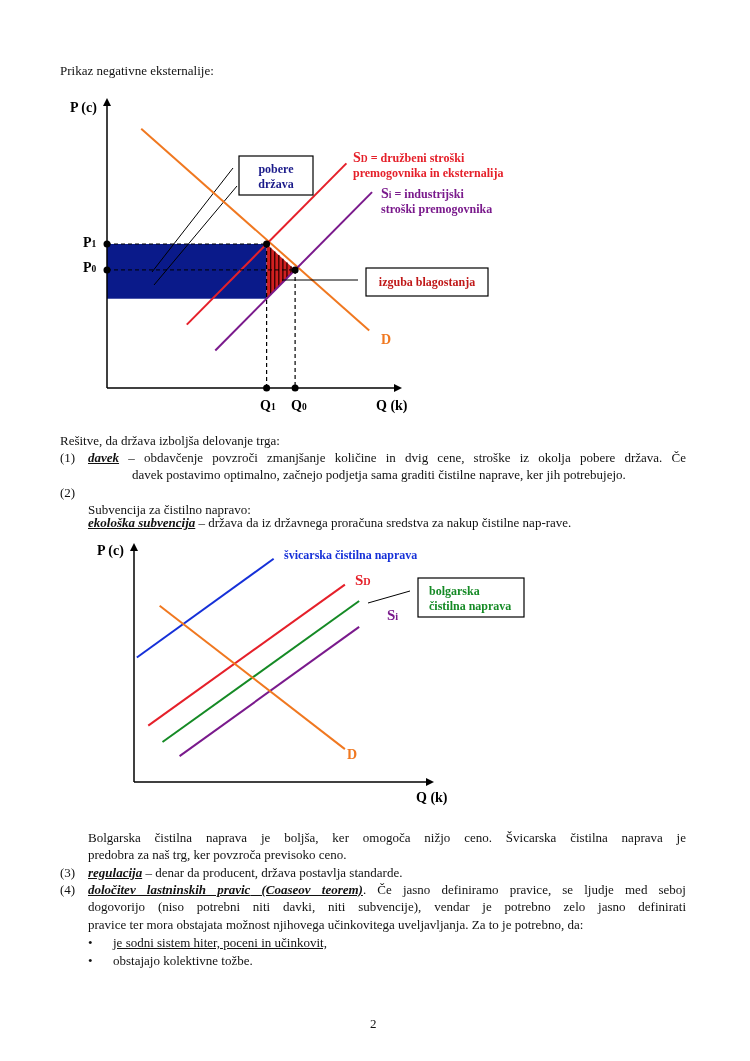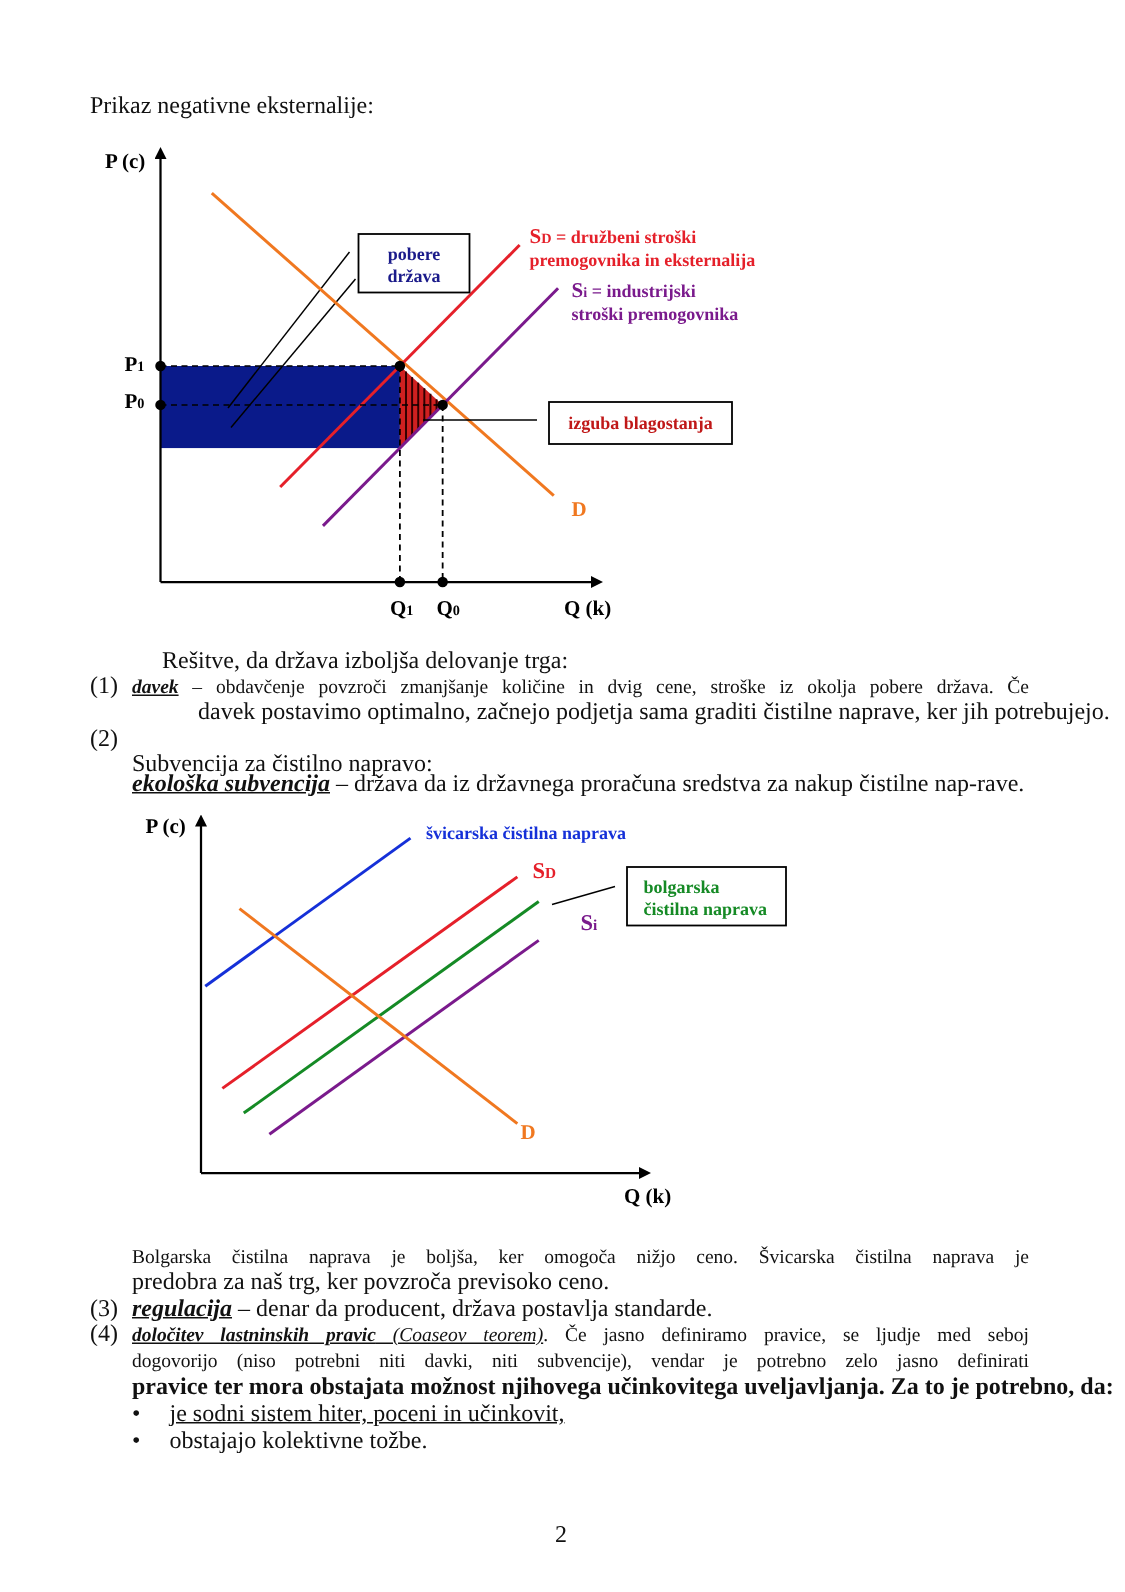--- a/index.html
+++ b/index.html
@@ -1,18 +1,18 @@
 <!DOCTYPE html>
 <html><head>
 <meta charset="utf-8">
 <style>
   html, body { margin: 0; padding: 0; background: #ffffff; }
   body { width: 750px; height: 1061px; position: relative; overflow: hidden;
          font-family: "Liberation Serif", "DejaVu Serif", serif; color: #111; }
-  .txt { position: absolute; font-size: 16px; line-height: 18px; white-space: nowrap; }
+  .txt { position: absolute; font-size: 13px; line-height: 18px; white-space: nowrap; }
   .para { position: absolute; font-size: 13px; line-height: 17.5px; }
   .just { text-align: justify; text-align-last: justify; }
   .kw { font-weight: bold; font-style: italic; text-decoration: underline; }
   svg text { font-family: "Liberation Serif", "DejaVu Serif", serif; font-weight: bold; }
   .num { position: absolute; left: 60px; }
 </style>
 </head>
 <body>
 
 <div class="txt" style="left:60px; top:62px;">Prikaz negativne eksternalije:</div>
@@ -68,21 +68,21 @@
       <text x="381" y="198" fill="#7a1a8c" font-size="14"><tspan>S</tspan><tspan font-size="9.520000000000001">i</tspan><tspan font-size="12.04"> = industrijski</tspan></text>
       <text x="381" y="213" fill="#7a1a8c" font-size="12">stroški premogovnika</text>
       <rect x="239" y="156" width="74" height="39" fill="#fff" stroke="#000" stroke-width="1.2"></rect>
       <text x="276" y="173" fill="#1a1a8a" font-size="12" text-anchor="middle">pobere</text>
       <text x="276" y="188" fill="#1a1a8a" font-size="12" text-anchor="middle">država</text>
       <rect x="366" y="268" width="122" height="28" fill="#fff" stroke="#000" stroke-width="1.2"></rect>
       <text x="427" y="286" fill="#c01818" font-size="12" text-anchor="middle">izguba blagostanja</text>
     </g>
 </svg>
 
-<div class="txt" style="left:60px; top:432px;margin-left:48px;">Rešitve, da država izboljša delovanje trga:</div>
+<div class="txt" style="left:60px; top:432px;">Rešitve, da država izboljša delovanje trga:</div>
 
 <div class="txt num" style="top:449px;">(1)</div>
 <div class="para just" style="left:88px; top:449px; width:598px;"><span class="kw">davek</span><span> – obdavčenje povzroči zmanjšanje količine in dvig cene, stroške iz okolja pobere država. Če</span></div>
 <div class="txt" style="left:88px; top:466px;margin-left:44px;">davek postavimo optimalno, začnejo podjetja sama graditi čistilne naprave, ker jih potrebujejo.</div>
 
 <div class="txt num" style="top:484px;">(2)</div>
 <div class="txt" style="left:88px; top:484px;margin-top:30px;"><span class="kw">ekološka subvencija</span><span> – država da iz državnega proračuna sredstva za nakup čistilne nap-rave.</span></div>
 <div class="txt" style="left:88px; top:501px;">Subvencija za čistilno napravo:</div>
 
 <svg id="chart2" width="750" height="300" viewBox="0 530 750 300" style="position:absolute; left:0; top:530px;">
@@ -116,22 +116,22 @@
     </g>
 </svg>
 
 <div class="para just" style="left:88px; top:829px; width:598px;">Bolgarska čistilna naprava je boljša, ker omogoča nižjo ceno. Švicarska čistilna naprava je</div>
 <div class="txt" style="left:88px; top:846px;">predobra za naš trg, ker povzroča previsoko ceno.</div>
 
 <div class="txt num" style="top:864px;">(3)</div>
 <div class="txt" style="left:88px; top:864px;"><span class="kw">regulacija</span><span> – denar da producent, država postavlja standarde.</span></div>
 
 <div class="txt num" style="top:881px;">(4)</div>
-<div class="para just" style="left:88px; top:881px; width:598px;"><span class="kw"><span>določitev lastninskih pravic</span><span style="font-weight:normal;"> (Coaseov teorem)</span></span><span>. Če jasno definiramo pravice, se ljudje med seboj</span></div>
+<div class="para just" style="left:88px; top:881px; width:598px;"><span class="kw"><span>določitev lastninskih pravic</span><span style="font-weight:bold;"> (Coaseov teorem)</span></span><span>. Če jasno definiramo pravice, se ljudje med seboj</span></div>
 <div class="para just" style="left:88px; top:898px; width:598px;">dogovorijo (niso potrebni niti davki, niti subvencije), vendar je potrebno zelo jasno definirati</div>
-<div class="txt" style="left:88px; top:916px;font-weight:bold;">pravice ter mora obstajata možnost njihovega učinkovitega uveljavljanja. Za to je potrebno, da:</div>
+<div class="txt" style="left:88px; top:916px;">pravice ter mora obstajata možnost njihovega učinkovitega uveljavljanja. Za to je potrebno, da:</div>
 
 <div class="txt" style="left:88px; top:934px;">•</div>
 <div class="txt" style="left:113px; top:934px;text-decoration:underline;">je sodni sistem hiter, poceni in učinkovit,</div>
 <div class="txt" style="left:88px; top:952px;">•</div>
 <div class="txt" style="left:113px; top:952px;">obstajajo kolektivne tožbe.</div>
 
 <div class="txt" style="left:370px; top:1015px;">2</div>
 
 </body></html>

